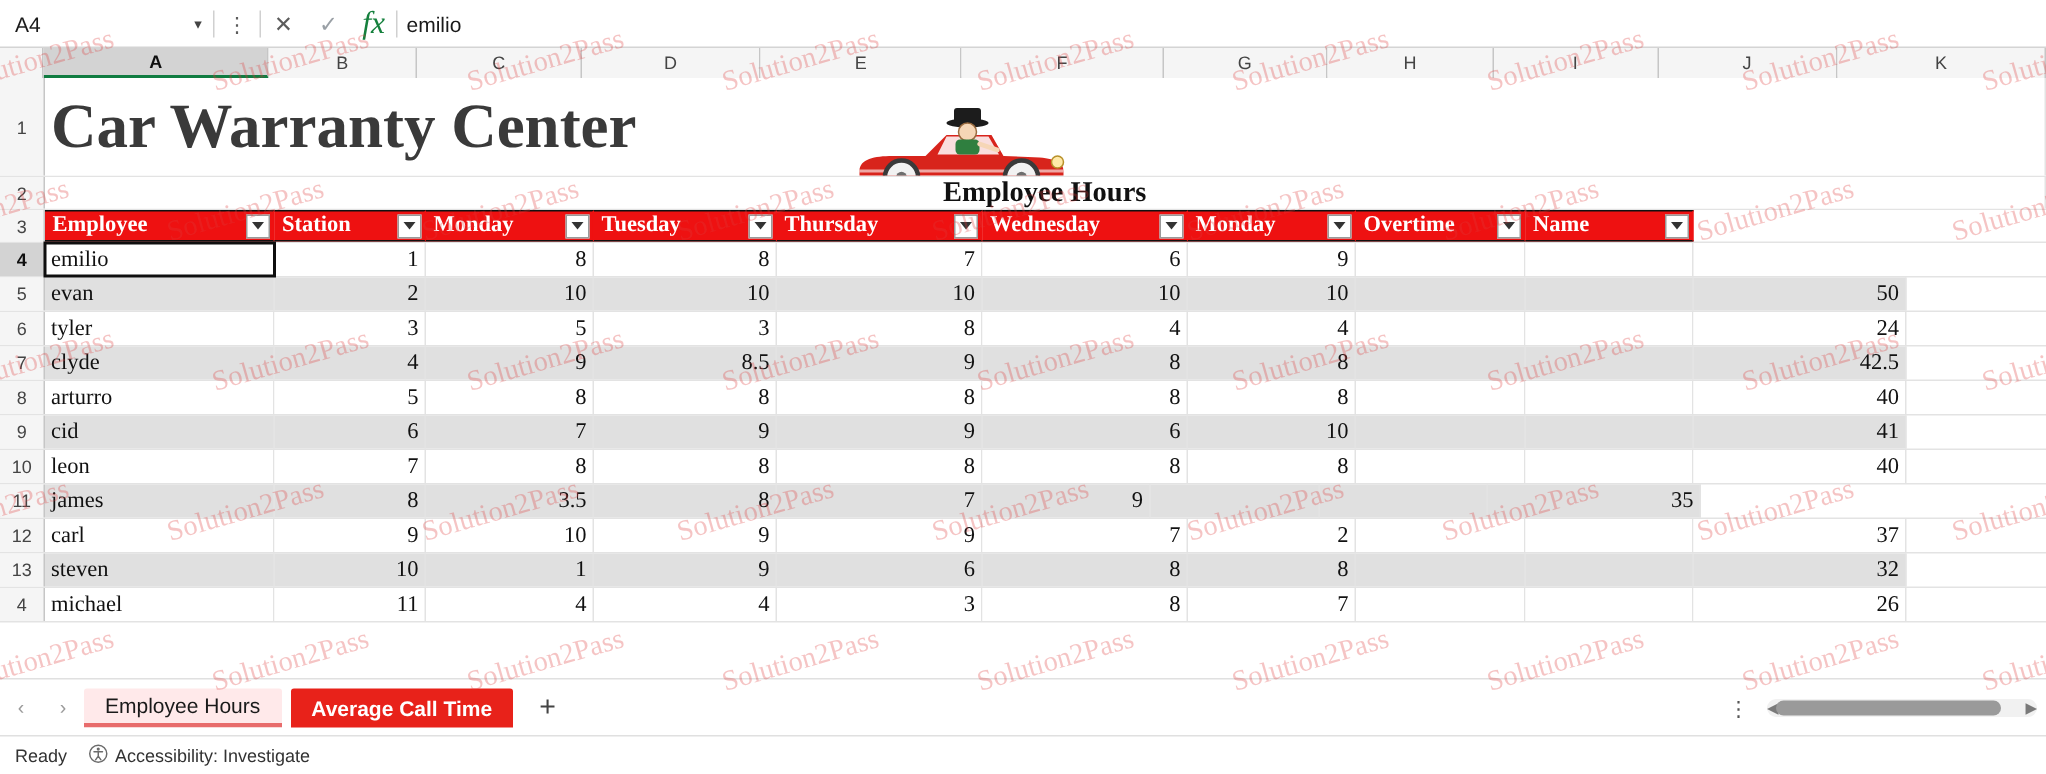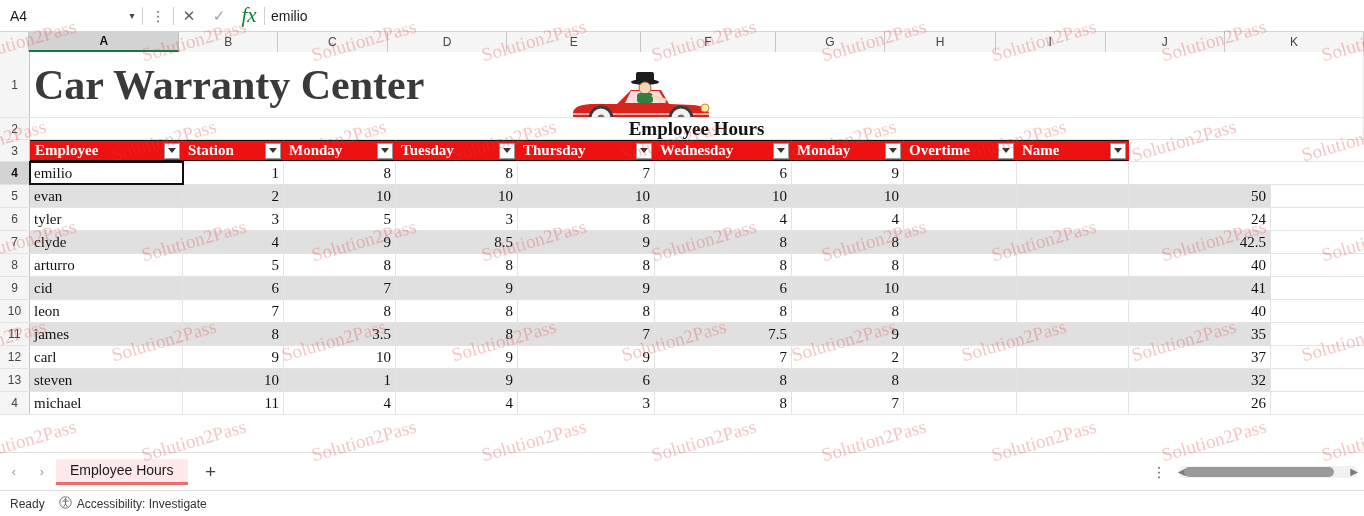--- a/index.html
+++ b/index.html
@@ -483,21 +483,20 @@
       <div class="cell white num data-num" style="width:142px" data-name="cell-J10">40</div>
     </div>
 
     <div class="row" data-name="table-row">
       <div class="row-head" data-name="row-header-11">11</div>
       <div class="cell band data-name-cell" style="width:153px" data-name="cell-A11">james</div>
       <div class="cell band num data-num" style="width:101px" data-name="cell-B11">8</div>
       <div class="cell band num data-num" style="width:112px" data-name="cell-C11">3.5</div>
       <div class="cell band num data-num" style="width:122px" data-name="cell-D11">8</div>
       <div class="cell band num data-num" style="width:137px" data-name="cell-E11">7</div>
-      <div class="cell band num data-num" style="width:137px" data-name="cell-F11">7.5</div>
       <div class="cell band num data-num" style="width:112px" data-name="cell-G11">9</div>
       <div class="cell band num data-num" style="width:113px" data-name="cell-H11"></div>
       <div class="cell band num data-num" style="width:112px" data-name="cell-I11"></div>
       <div class="cell band num data-num" style="width:142px" data-name="cell-J11">35</div>
     </div>
 
     <div class="row" data-name="table-row">
       <div class="row-head" data-name="row-header-12">12</div>
       <div class="cell white data-name-cell" style="width:153px" data-name="cell-A12">carl</div>
       <div class="cell white num data-num" style="width:101px" data-name="cell-B12">9</div>
@@ -540,20 +539,21 @@
     </div>
 
   </div>
 
   <div class="tabbar" data-name="sheet-tab-bar">
     <div class="nav-arrows" data-name="sheet-nav-arrows">
       <span data-name="previous-sheet-icon">‹</span>
       <span data-name="next-sheet-icon">›</span>
     </div>
     <div class="sheet-tab active" data-name="sheet-tab-employee-hours">Employee Hours</div>
+    <div class="sheet-tab red" data-name="sheet-tab-average-call-time">Average Call Time</div>
     <div class="add-sheet" data-name="add-sheet-button">+</div>
     <div class="tab-right" data-name="sheet-bar-right">
       <span class="tab-dots" data-name="sheet-options-icon">⋮</span>
       <div class="hscroll" data-name="horizontal-scrollbar">
         <span class="hs-arrow" style="left:0;" data-name="scroll-left-icon">◀</span>
         <div class="thumb" data-name="scrollbar-thumb"></div>
         <span class="hs-arrow" style="right:0;" data-name="scroll-right-icon">▶</span>
       </div>
     </div>
   </div>

